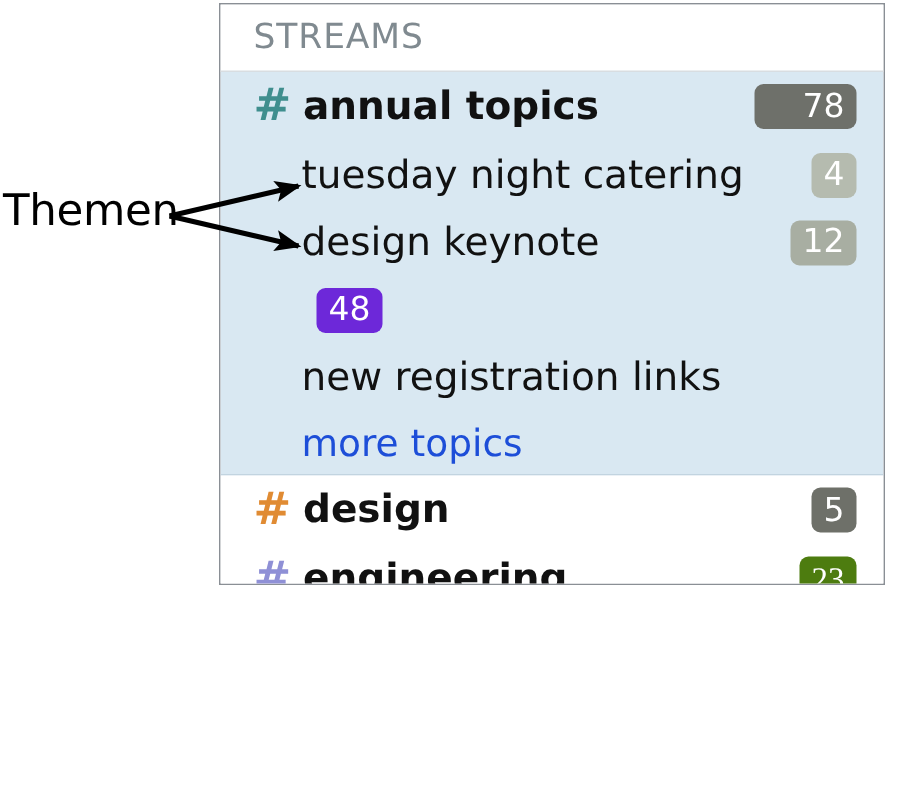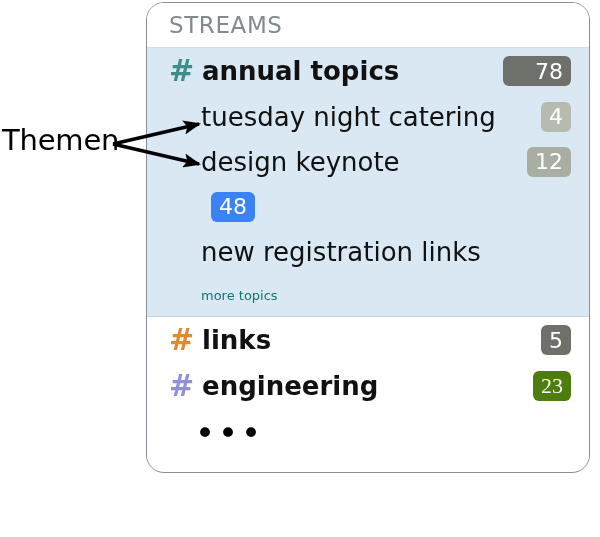--- a/index.html
+++ b/index.html
@@ -33,25 +33,25 @@
     white-space: nowrap;
     font-family: "DejaVu Sans", "Liberation Sans", sans-serif;
   }
 
   
   #streams-panel {
     position: absolute;
     left: 146px;
     top: 2px;
     width: 444px;
-    height: 471px;
+    height: 388px;
     box-sizing: border-box;
     background: #ffffff;
     border: 1.6px solid #8a8f95;
-    border-radius: 18px;
+    border-radius: 0;
     overflow: hidden;
     z-index: 1;
   }
 
   #streams-header {
     height: 45px;
     box-sizing: border-box;
     padding: 0 0 0 22px;
     display: flex;
     align-items: center;
@@ -99,22 +99,22 @@
     color: #111111;
     flex: 1 1 auto;
     white-space: nowrap;
     overflow: hidden;
   }
   .row-stream .row-label {
     font-weight: bold;
     font-size: 26px;
   }
   .row-more .row-label {
-    font-size: 13px;
-    color: #0f766e;
+    font-size: 25px;
+    color: #1d4ed8;
   }
 
   .badge {
     flex: 0 0 auto;
     min-width: 27px;
     height: 30px;
     box-sizing: border-box;
     padding: 0 8px;
     border-radius: 6px;
     color: #ffffff;
@@ -154,37 +154,37 @@
       <span class="row-label">tuesday night catering</span>
       <span class="badge" id="badge-t1" style="background: rgb(181, 187, 175);">4</span>
     </div>
 
     <div class="row row-topic">
       <span class="row-label">design keynote</span>
       <span class="badge" id="badge-t2" style="background: rgb(168, 174, 162);">12</span>
     </div>
 
     <div class="row row-topic">
-      <span class="badge" id="badge-t3" style="background: #3b82f6;">48</span>
+      <span class="badge" id="badge-t3" style="background: #6d28d9;">48</span>
     </div>
 
     <div class="row row-topic">
       <span class="row-label">new registration links</span>
     </div>
 
     <div class="row row-more">
       <span class="row-label">more topics</span>
     </div>
   </div>
 
   <div class="stream-group">
 
     <div class="row row-stream">
       <span class="hash" id="hash-design" style="color: rgb(224, 139, 51);">#</span>
-      <span class="row-label">links</span>
+      <span class="row-label">design</span>
       <span class="badge" id="badge-design" style="background: rgb(110, 112, 105);">5</span>
     </div>
 
     <div class="row row-stream">
       <span class="hash" id="hash-eng" style="color: rgb(143, 144, 214);">#</span>
       <span class="row-label">engineering</span>
       <span class="badge" id="badge-eng" style="background: #4d7c0f; font-family: Liberation Serif, serif;">23</span>
     </div>
 
     <div class="row row-ellipsis">

